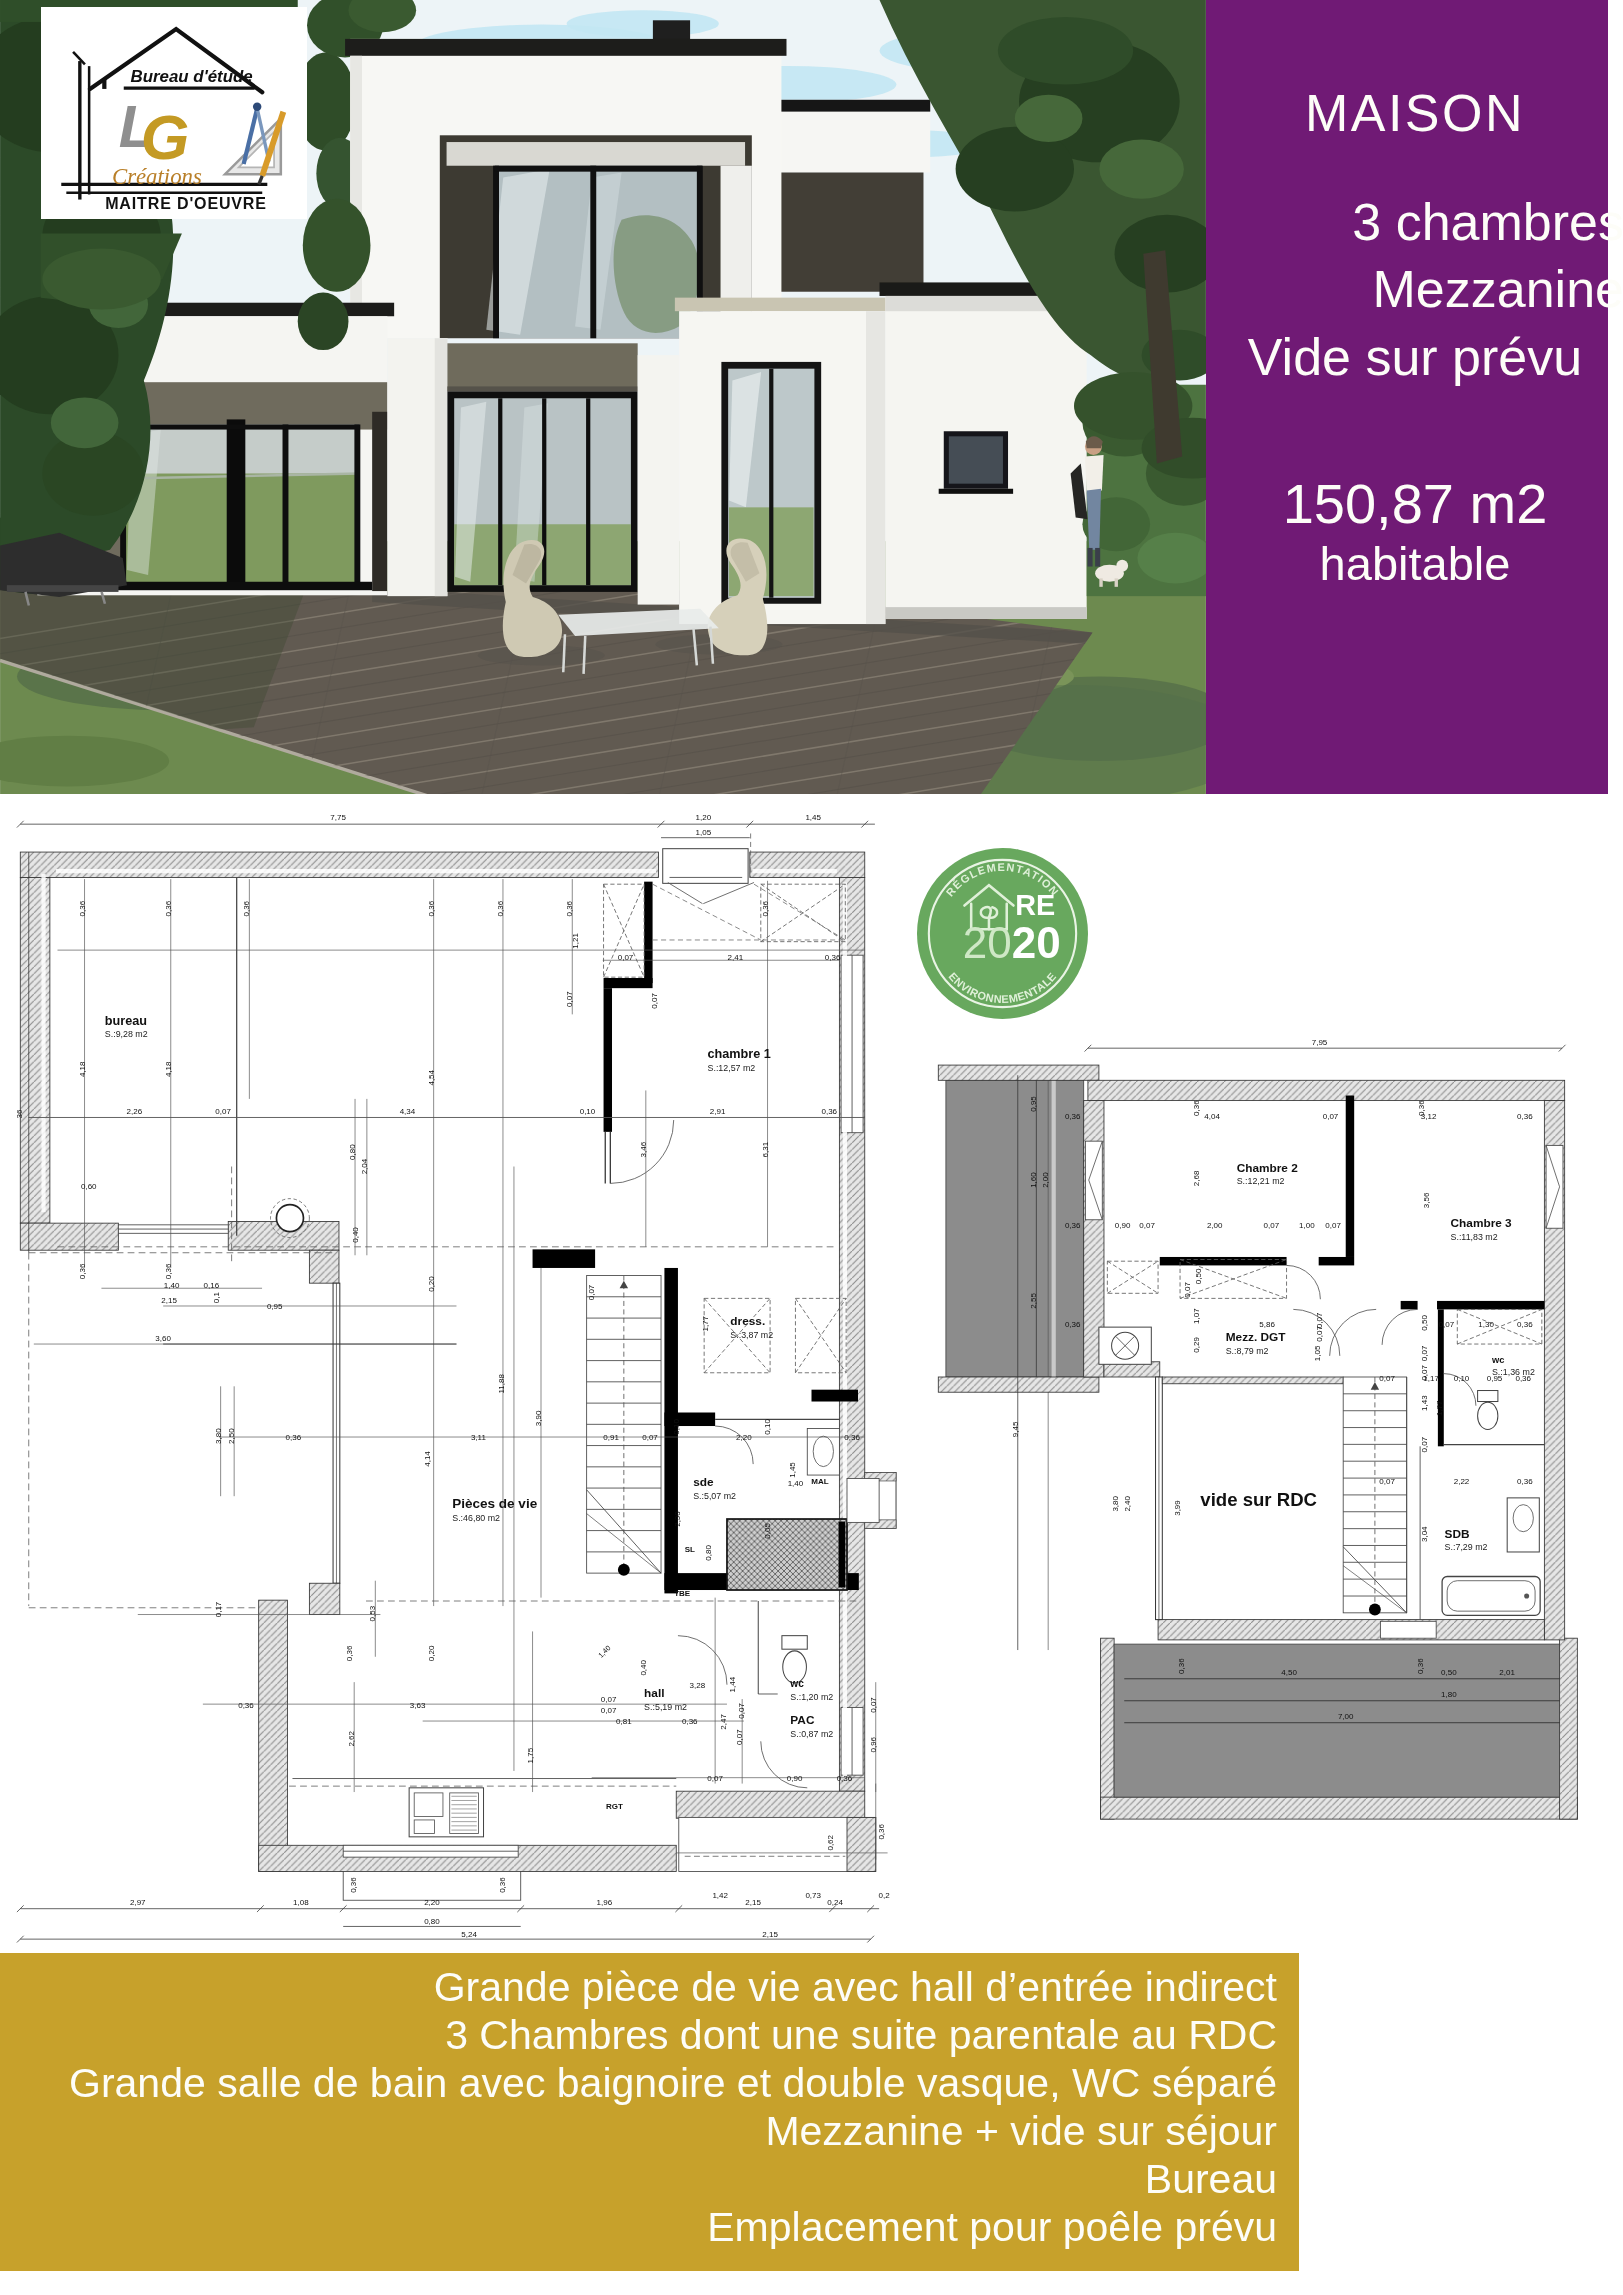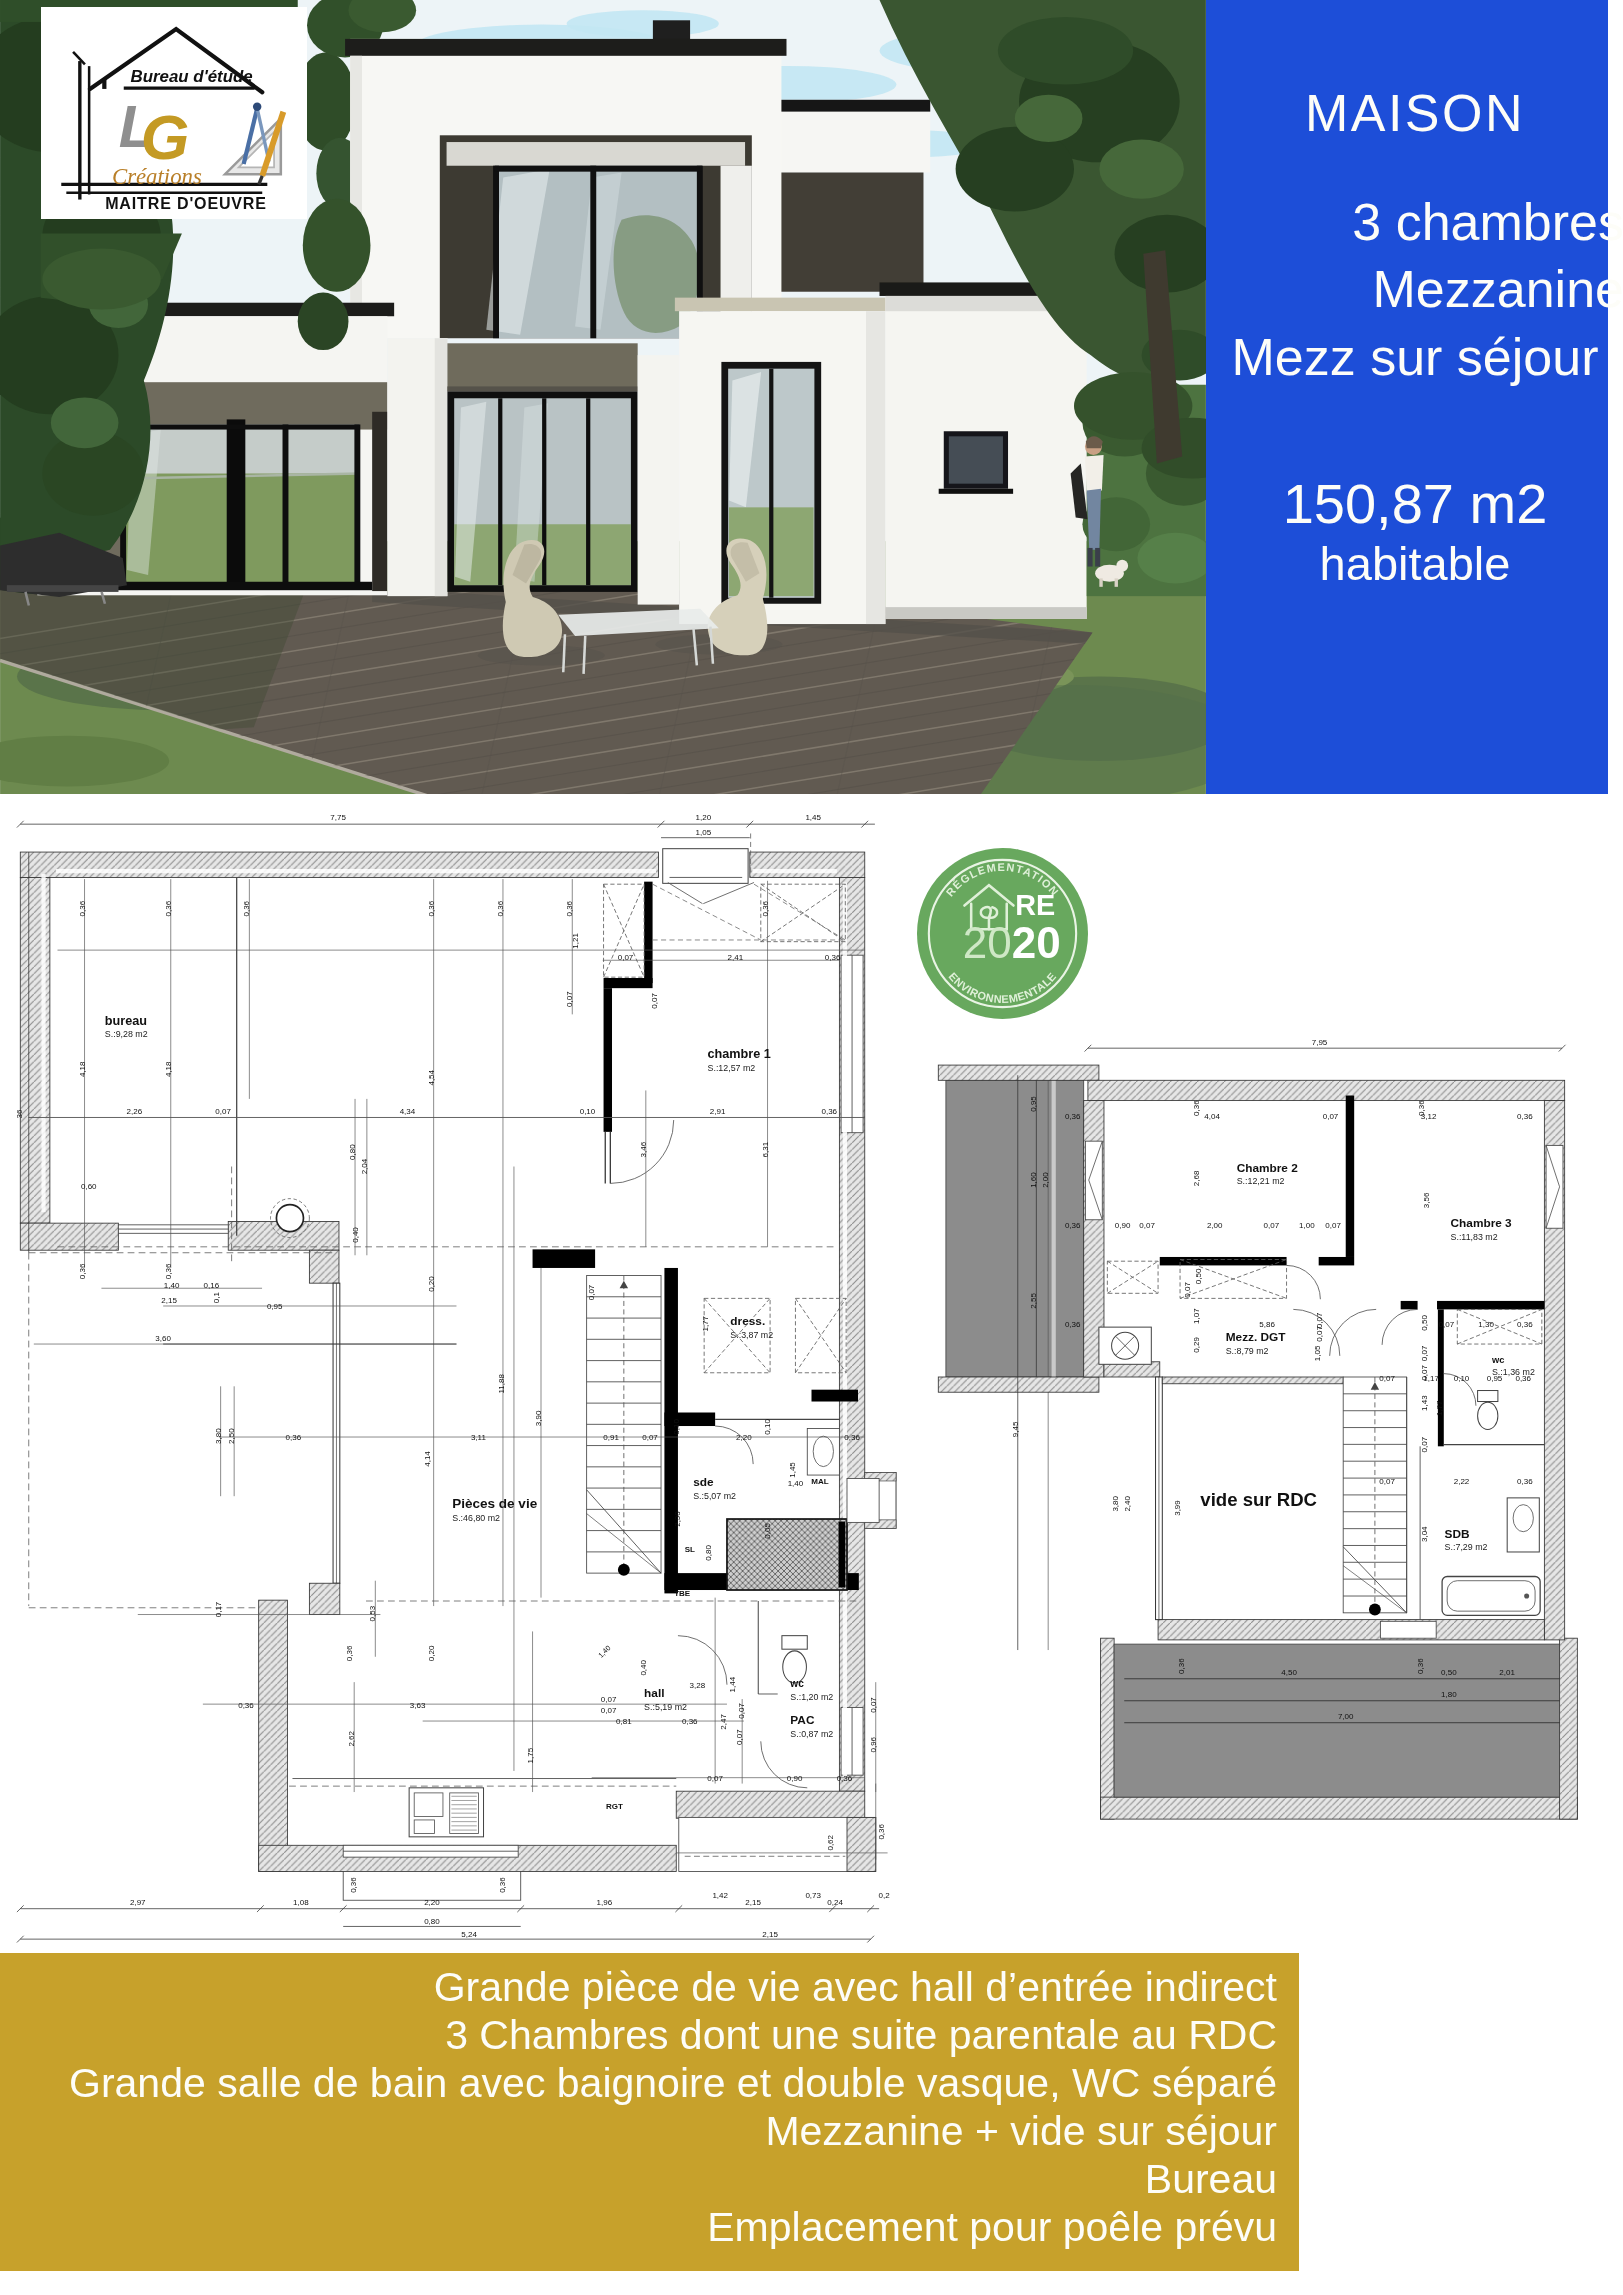--- a/index.html
+++ b/index.html
@@ -181,25 +181,25 @@
     <polygon points="1283,540 1305,538 1303,580 1285,582" fill="#f2efe8"></polygon>
     <polygon points="1278,548 1286,614 1272,612 1266,560" fill="#262624"></polygon>
     <polygon points="1285,580 1302,578 1300,650 1288,650" fill="#7286a0"></polygon>
     <rect x="1286" y="648" width="6" height="22" fill="#3a3f4a"></rect>
     <rect x="1295" y="648" width="6" height="22" fill="#3a3f4a"></rect>
     <ellipse cx="1312" cy="678" rx="17" ry="10" fill="#efeae2"></ellipse>
     <circle cx="1327" cy="669" r="7" fill="#efeae2"></circle>
     <rect x="1300" y="684" width="4" height="10" fill="#d9d2c6"></rect>
     <rect x="1318" y="684" width="4" height="10" fill="#d9d2c6"></rect>
   </svg>
-<div style="position:absolute;left:1206px;top:0;width:402px;height:794px;background:#1d4ed8">
+<div style="position:absolute;left:1206px;top:0;width:402px;height:794px;background:#701a75">
     <div style="position:absolute;left:0;top:82px;width:418px;text-align:center;font-size:52px;letter-spacing:2.5px;color:#fdfdf8;line-height:1.2">MAISON</div>
     <div style="position:absolute;left:0;top:191px;width:418px;text-align:right;font-size:52px;color:#fdfdf8;line-height:1.2">3 chambres</div>
     <div style="position:absolute;left:0;top:258px;width:418px;text-align:right;font-size:52px;color:#fdfdf8;line-height:1.2">Mezzanine</div>
-    <div style="position:absolute;left:0;top:326px;width:418px;text-align:center;font-size:52px;color:#fdfdf8;line-height:1.2">Mezz sur séjour</div>
+    <div style="position:absolute;left:0;top:326px;width:418px;text-align:center;font-size:52px;color:#fdfdf8;line-height:1.2">Vide sur prévu</div>
     <div style="position:absolute;left:0;top:470px;width:418px;text-align:center;font-size:56px;color:#fdfdf8;line-height:1.2">150,87 m2</div>
     <div style="position:absolute;left:0;top:536px;width:418px;text-align:center;font-size:47px;color:#fdfdf8;line-height:1.2">habitable</div>
   </div>
 <div style="position:absolute;left:41px;top:7px;width:266px;height:212px;background:#fff"><svg width="266" height="212" viewBox="0 0 315 251">
       <path d="M58,97 L160,26 L262,101" fill="none" stroke="#111" stroke-width="5" stroke-linecap="round"></path>
       <path d="M75,85 L75,97" stroke="#111" stroke-width="5"></path>
       <line x1="98" y1="96" x2="253" y2="96" stroke="#111" stroke-width="4"></line>
       <line x1="46" y1="64" x2="46" y2="228" stroke="#111" stroke-width="4"></line>
       <line x1="57" y1="70" x2="57" y2="222" stroke="#111" stroke-width="3"></line>
       <line x1="38" y1="53" x2="52" y2="68" stroke="#111" stroke-width="3"></line>

